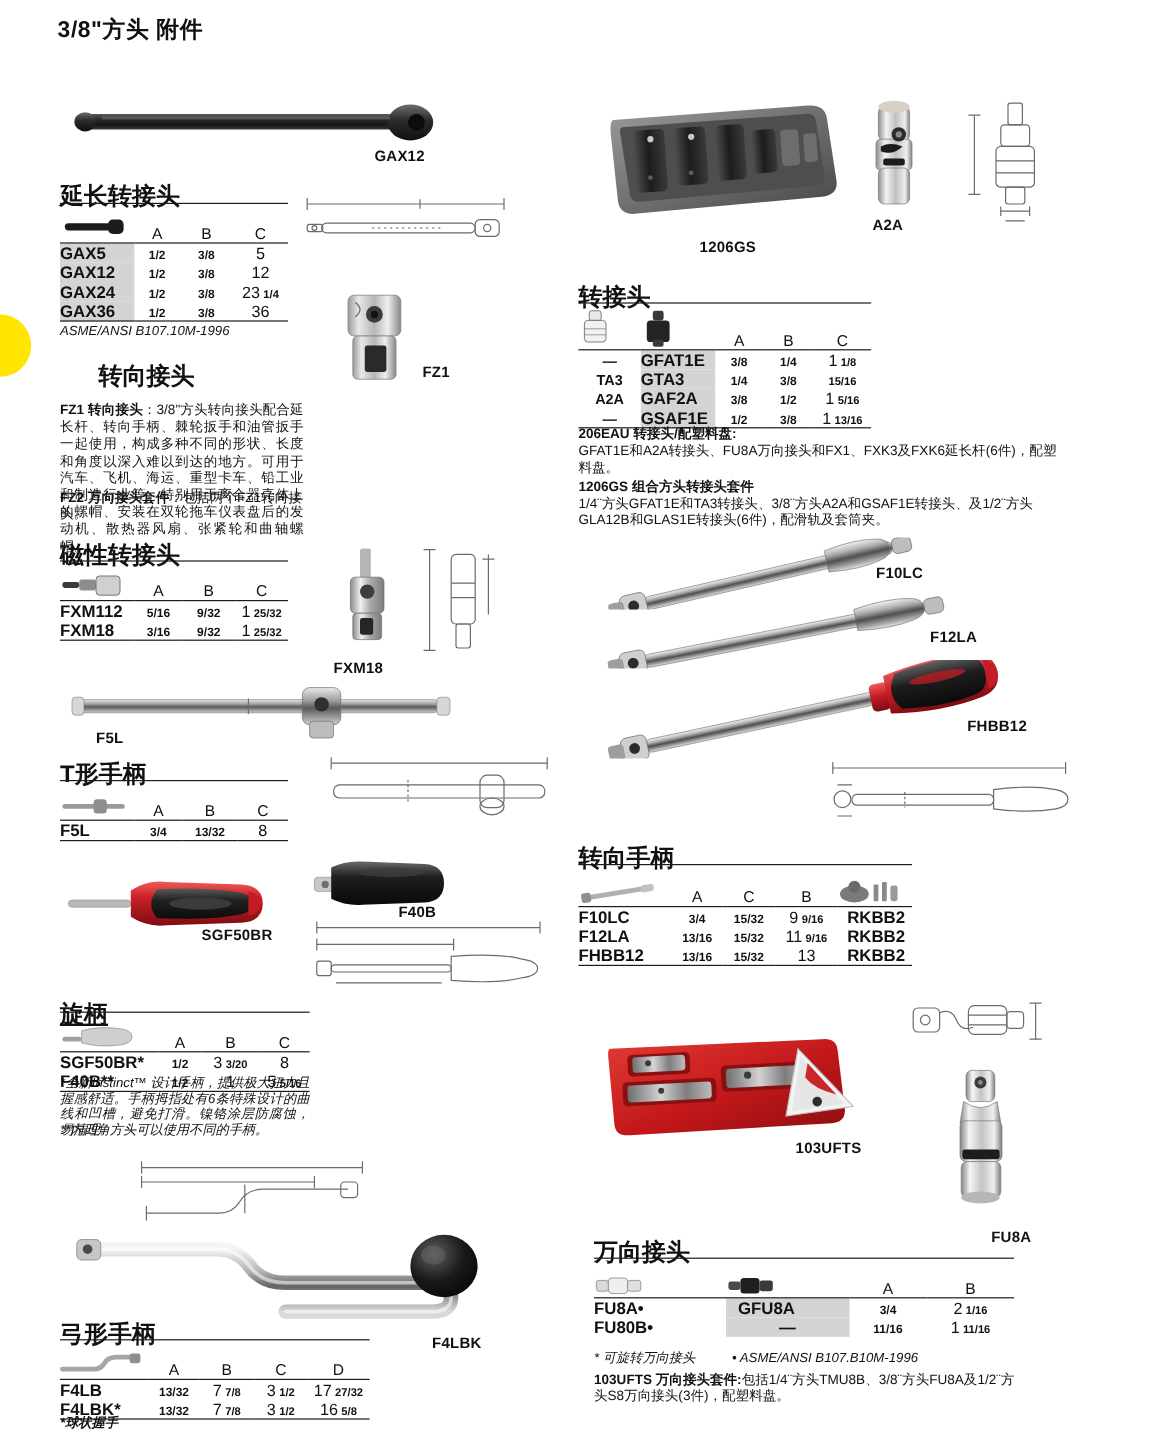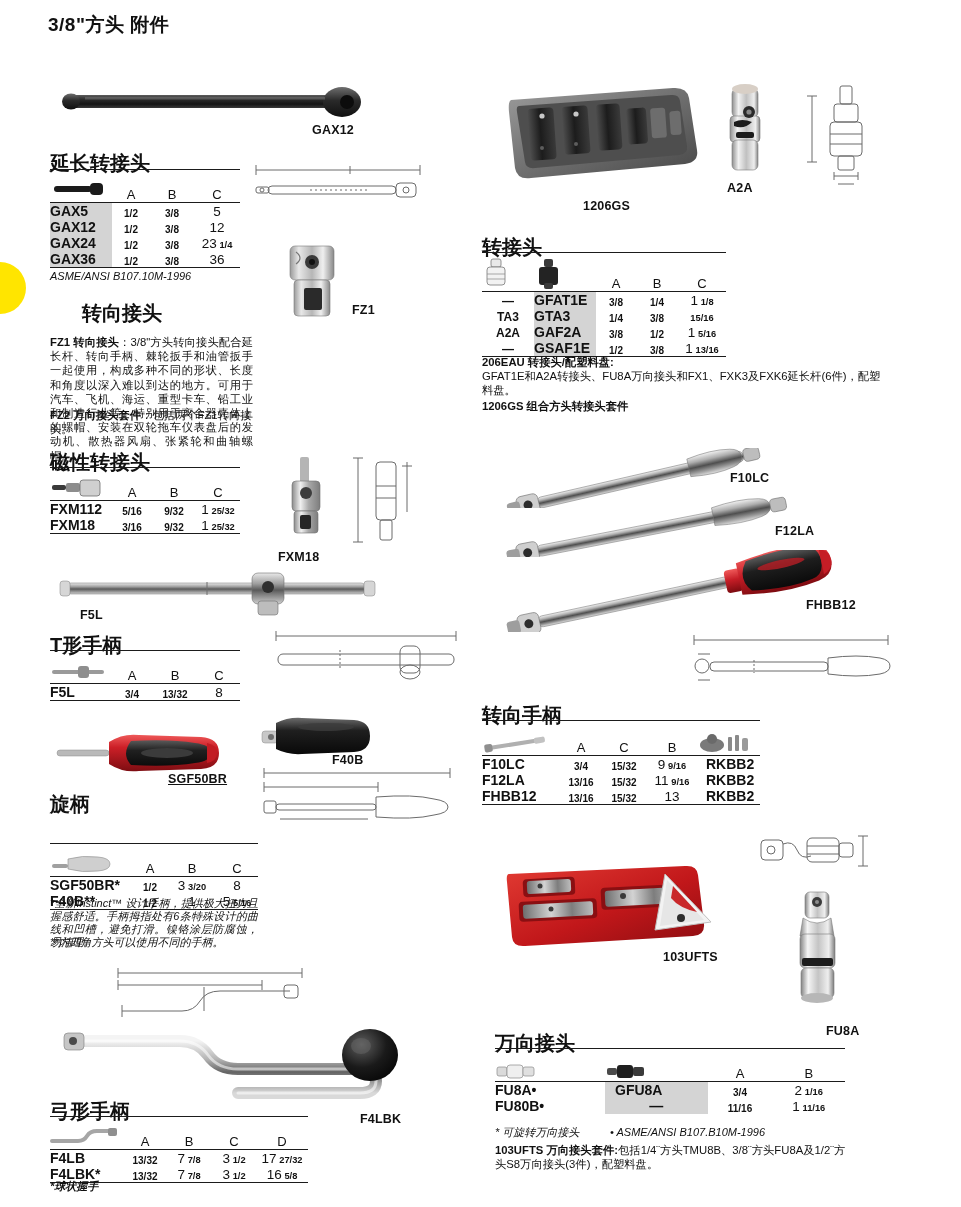--- a/index.html
+++ b/index.html
@@ -308,21 +308,21 @@
           <stop offset="100%" stop-color="#0c0c0c"></stop>
         </linearGradient>
       </defs>
       <rect x="2" y="25" width="52" height="6" rx="3" fill="#b9b9b9" stroke="#8a8a8a" stroke-width=".5"></rect>
       <path d="M54 17 q14 -9 30 -7 l62 2 q18 1 18 16 q0 15 -18 16 l-62 2 q-16 2 -30 -7 z" fill="url(#redgrip)"></path>
       <path d="M76 16 q40 -2 64 2 q16 2 16 10 q0 8 -16 10 q-24 4 -64 2 q-10 -11 0 -24 z" fill="url(#blkgrip)"></path>
       <ellipse cx="112" cy="28" rx="26" ry="5" fill="#3b3b3b"></ellipse>
       <path d="M152 18 q10 2 10 10 q0 8 -10 10 z" fill="#c21b23"></path>
     </svg>
   </div>
-  <div class="abs plabel" style="left:168px;top:772px;text-decoration:underline;">SGF50BR</div>
+  <div class="abs plabel" style="left:168px;top:772px;">SGF50BR</div>
 
   <div class="abs" style="left:258px;top:713px;">
     <svg width="130" height="50" viewBox="0 0 130 50">
       <defs>
           <linearGradient id="blkgrip2" x1="0" y1="0" x2="0" y2="1">
         <stop offset="0%" stop-color="#6b6b6b"></stop>
             <stop offset="35%" stop-color="#1f1f1f"></stop>
         <stop offset="100%" stop-color="#090909"></stop>
           </linearGradient>
         </defs>
@@ -344,21 +344,21 @@
           <line x1="6" y1="17" x2="6" y2="27"></line>
           <line x1="120" y1="17" x2="120" y2="27"></line>
         <rect x="6" y="36" width="12" height="12" rx="2"></rect>
         <rect x="18" y="39" width="100" height="6" rx="3"></rect>
         <path d="M118 32 q38 -3 58 2 q14 2 14 8 q0 6 -14 8 q-20 5 -58 2 z"></path>
         <line x1="22" y1="54" x2="110" y2="54"></line>
       </g>
     </svg>
   </div>
 
-  <div class="abs sec-title" style="left:50px;top:791px;">旋柄</div>
+  <div class="abs sec-title" style="left:50px;top:832px;text-decoration:underline;">旋柄</div>
   <div class="abs" style="left:50px;top:843px;width:208px;border-top:1.6px solid #1b1b1b;"></div>
   <div class="abs" style="left:50px;top:846px;">
     <table class="tbl" style="width:208px;">
       <tbody>
           <tr>
         <td class="icohd" style="width:82px;">
           <svg width="66" height="24" viewBox="0 0 66 24">
                 <rect x="2" y="12" width="16" height="4" rx="2" fill="#a0a0a0"></rect>
                 <path d="M18 7 q14 -4 30 -2 q12 1 12 7 q0 6 -12 7 q-16 2 -30 -2 z" fill="#cfcfcf" stroke="#8a8a8a" stroke-width=".6"></path>
               </svg>
@@ -592,20 +592,21 @@
     </tbody>
       </table>
   </div>
 
   <div class="abs body-txt" style="left:482px;top:355px;width:400px;">
     <b>206EAU  转接头/配塑料盘:</b><br>
     <span>GFAT1E和A2A转接头、FU8A万向接头和FX1、FXK3及FXK6延长杆(6件)，配塑料盘。</span>
   </div>
   <div class="abs body-txt" style="left:482px;top:399px;width:400px;">
     <b>1206GS  组合方头转接头套件</b><br>
+    <span>1/4¨方头GFAT1E和TA3转接头、3/8¨方头A2A和GSAF1E转接头、及1/2¨方头GLA12B和GLAS1E转接头(6件)，配滑轨及套筒夹。</span>
   </div>
 
   <div class="abs" style="left:500px;top:448px;">
     <svg width="290" height="60" viewBox="0 0 290 60">
       <defs>
           <linearGradient id="chromeBar" x1="0" y1="0" x2="0" y2="1">
         <stop offset="0%" stop-color="#f3f3f3"></stop>
             <stop offset="30%" stop-color="#adadad"></stop>
         <stop offset="55%" stop-color="#4f4f4f"></stop>
             <stop offset="80%" stop-color="#9e9e9e"></stop>

